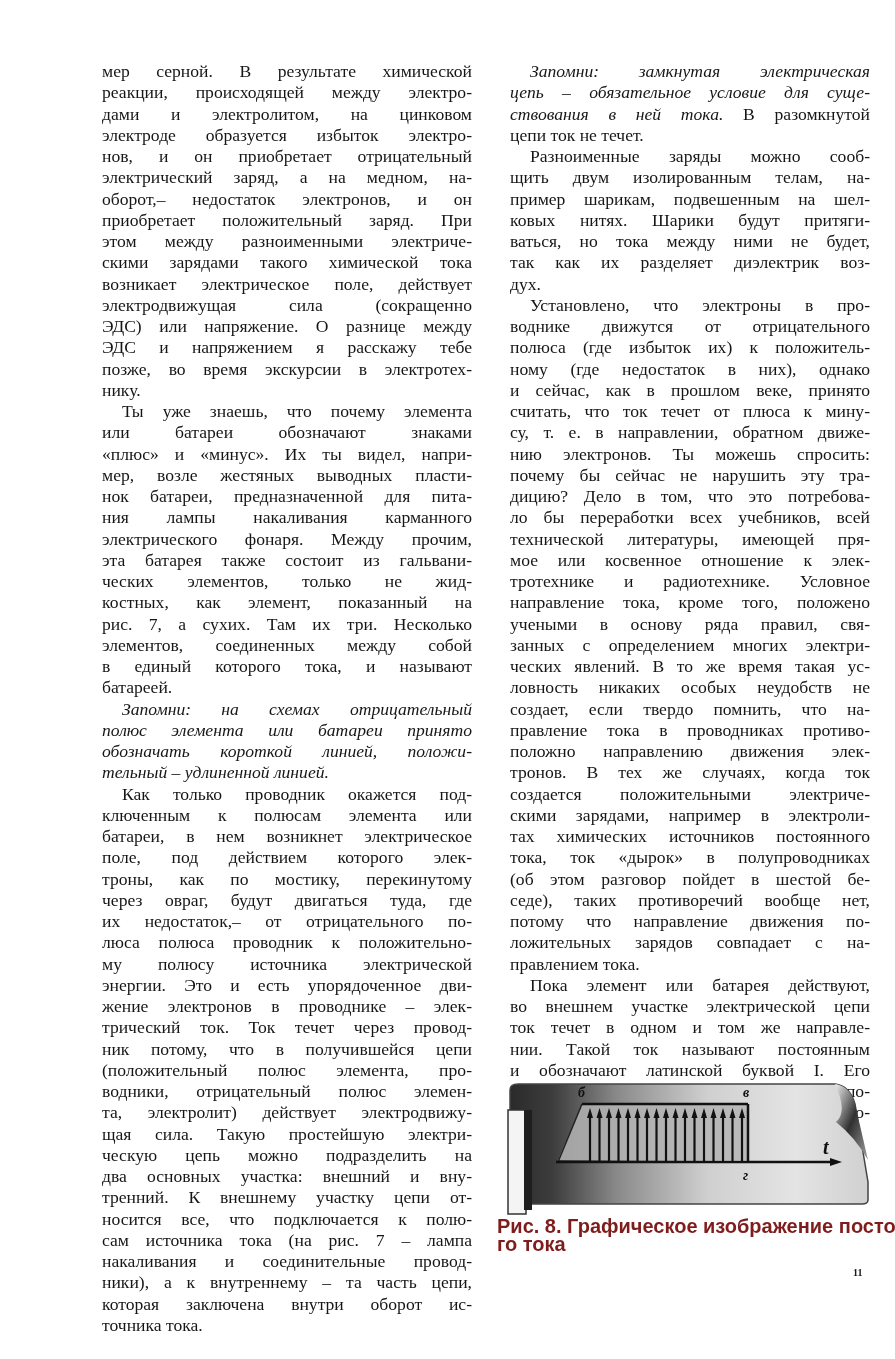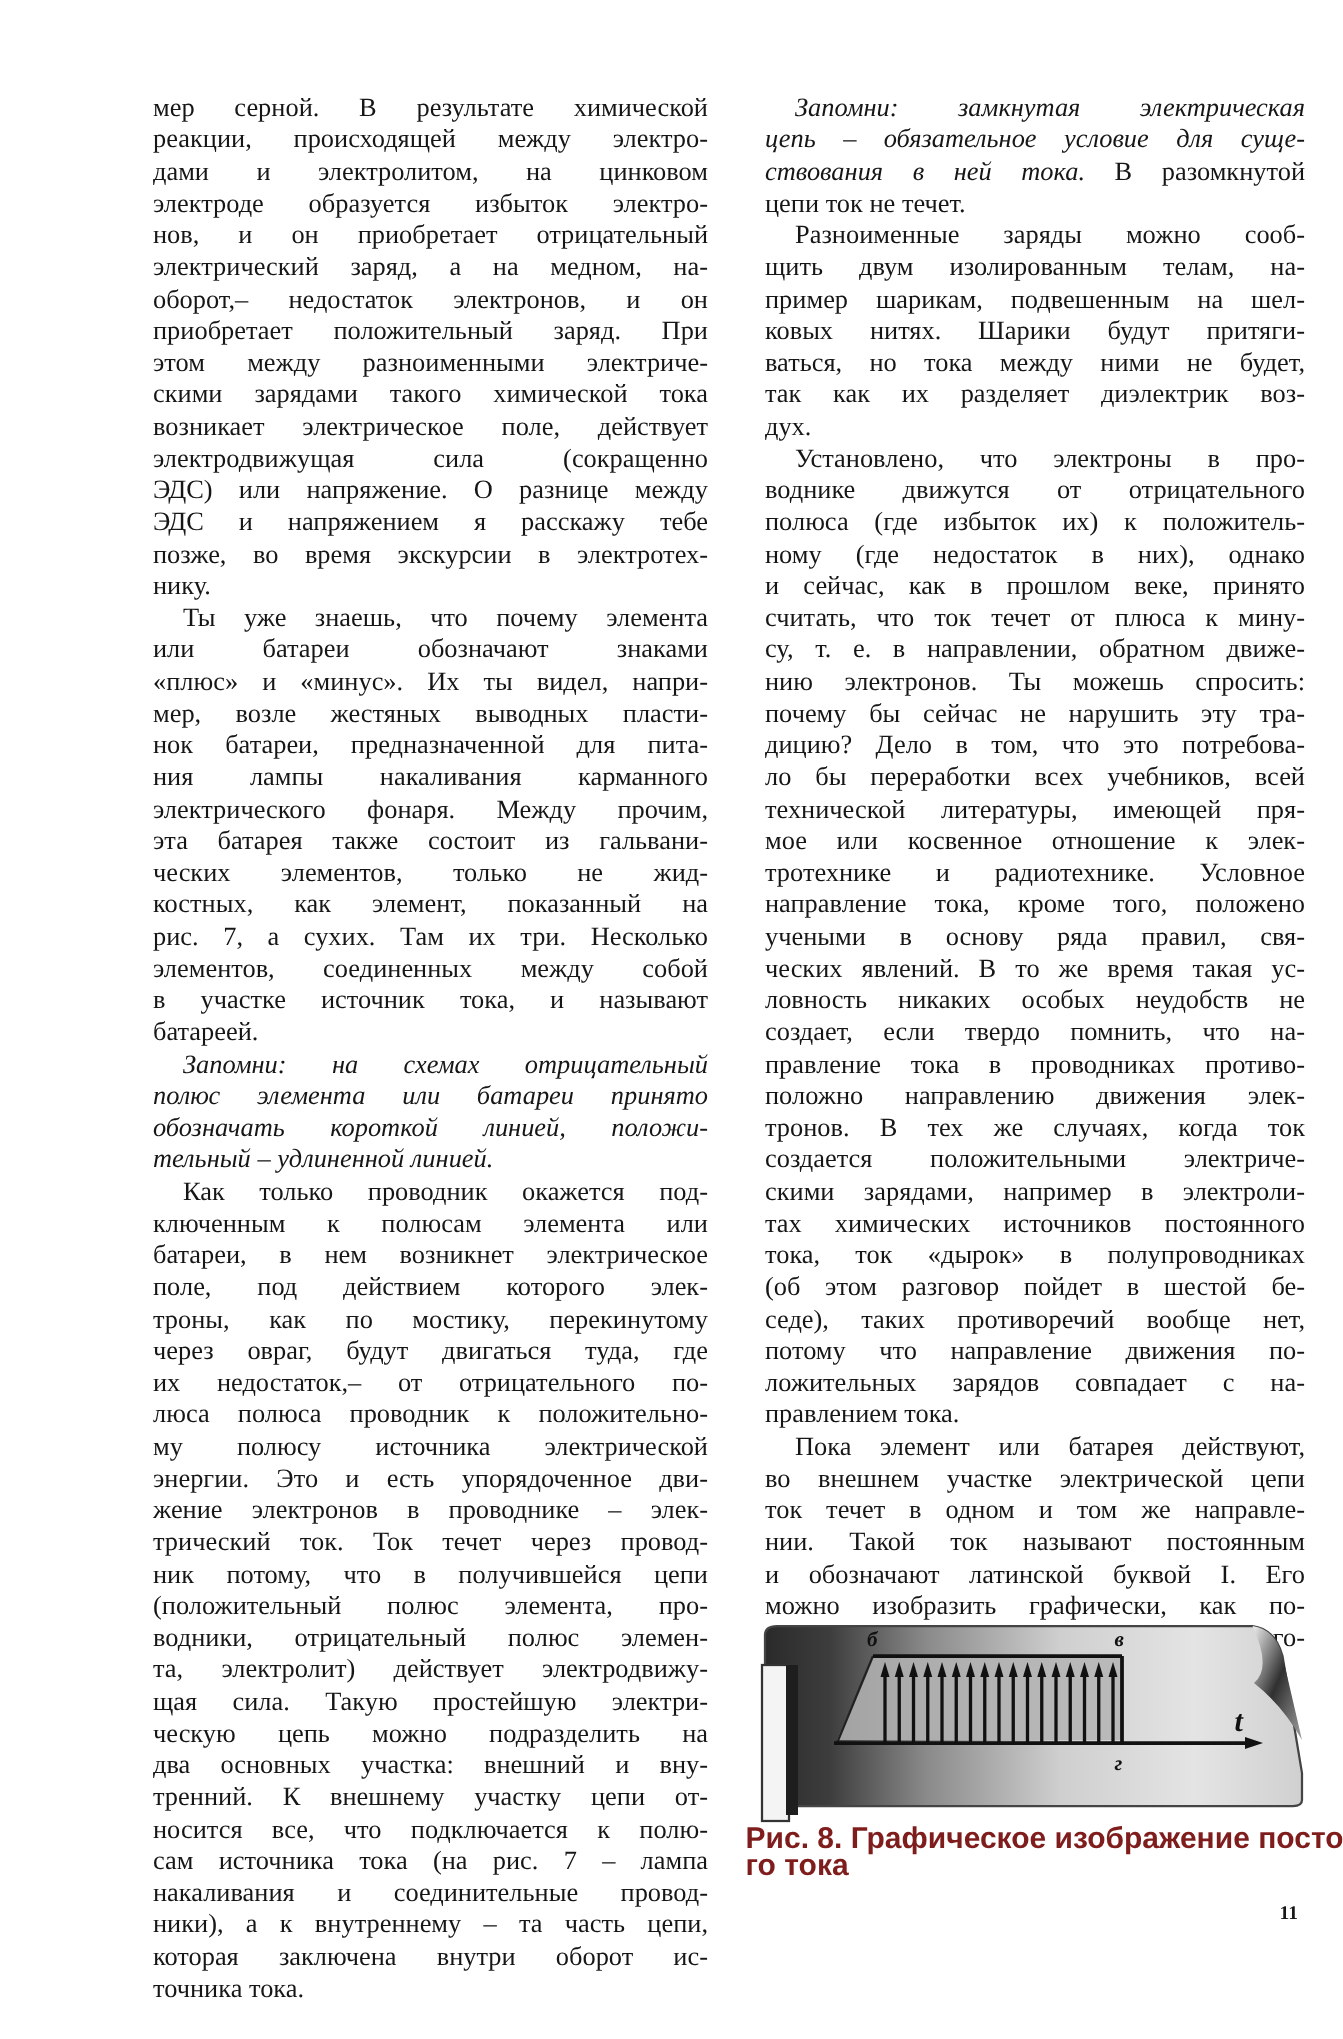--- a/index.html
+++ b/index.html
@@ -9,21 +9,21 @@
   .col.left { left:102px; width:370px; }
   .col.right { left:510px; width:360px; }
   .line { display:block; white-space:nowrap; text-align:justify; text-align-last:justify; height:21.25px; }
   .line.last { text-align-last:left; }
   .line.indent { padding-left:20px; }
   .it { font-style:italic; }
   .figure { position:absolute; left:500px; top:1082px; width:372px; height:135px; }
   .caption { position:absolute; left:497px; top:1217px; width:375px; font-size:20px; line-height:18px;
              font-family:"Liberation Sans", "DejaVu Sans", sans-serif; font-weight:bold; color:#7f1d1d; }
   .caption .line { height:18px; }
-  .pagenum { position:absolute; left:853px; top:1267px; font-size:13px; font-weight:bold; }
+  .pagenum { position:absolute; left:853px; top:1267px; font-size:10px; font-weight:bold; }
 </style>
 </head>
 <body>
 
 <div class="col left" id="leftCol">
     <span class="line">мер серной. В результате химической</span>
     <span class="line">реакции, происходящей между электро-</span>
     <span class="line">дами и электролитом, на цинковом</span>
     <span class="line">электроде образуется избыток электро-</span>
     <span class="line">нов, и он приобретает отрицательный</span>
@@ -43,21 +43,21 @@
     <span class="line">«плюс» и «минус». Их ты видел, напри-</span>
     <span class="line">мер, возле жестяных выводных пласти-</span>
     <span class="line">нок батареи, предназначенной для пита-</span>
     <span class="line">ния лампы накаливания карманного</span>
     <span class="line">электрического фонаря. Между прочим,</span>
     <span class="line">эта батарея также состоит из гальвани-</span>
     <span class="line">ческих элементов, только не жид-</span>
     <span class="line">костных, как элемент, показанный на</span>
     <span class="line">рис. 7, а сухих. Там их три. Несколько</span>
     <span class="line">элементов, соединенных между собой</span>
-    <span class="line">в участке источник тока, и называют</span>
+    <span class="line">в единый которого тока, и называют</span>
     <span class="line last">батареей.</span>
     <span class="line indent it">Запомни: на схемах отрицательный</span>
     <span class="line it">полюс элемента или батареи принято</span>
     <span class="line it">обозначать короткой линией, положи-</span>
     <span class="line last it">тельный – удлиненной линией.</span>
     <span class="line indent">Как только проводник окажется под-</span>
     <span class="line">ключенным к полюсам элемента или</span>
     <span class="line">батареи, в нем возникнет электрическое</span>
     <span class="line">поле, под действием которого элек-</span>
     <span class="line">троны, как по мостику, перекинутому</span>
@@ -104,20 +104,21 @@
     <span class="line">су, т. е. в направлении, обратном движе-</span>
     <span class="line">нию электронов. Ты можешь спросить:</span>
     <span class="line">почему бы сейчас не нарушить эту тра-</span>
     <span class="line">дицию? Дело в том, что это потребова-</span>
     <span class="line">ло бы переработки всех учебников, всей</span>
     <span class="line">технической литературы, имеющей пря-</span>
     <span class="line">мое или косвенное отношение к элек-</span>
     <span class="line">тротехнике и радиотехнике. Условное</span>
     <span class="line">направление тока, кроме того, положено</span>
     <span class="line">учеными в основу ряда правил, свя-</span>
+    <span class="line">занных с определением многих электри-</span>
     <span class="line">ческих явлений. В то же время такая ус-</span>
     <span class="line">ловность никаких особых неудобств не</span>
     <span class="line">создает, если твердо помнить, что на-</span>
     <span class="line">правление тока в проводниках противо-</span>
     <span class="line">положно направлению движения элек-</span>
     <span class="line">тронов. В тех же случаях, когда ток</span>
     <span class="line">создается положительными электриче-</span>
     <span class="line">скими зарядами, например в электроли-</span>
     <span class="line">тах химических источников постоянного</span>
     <span class="line">тока, ток «дырок» в полупроводниках</span>

